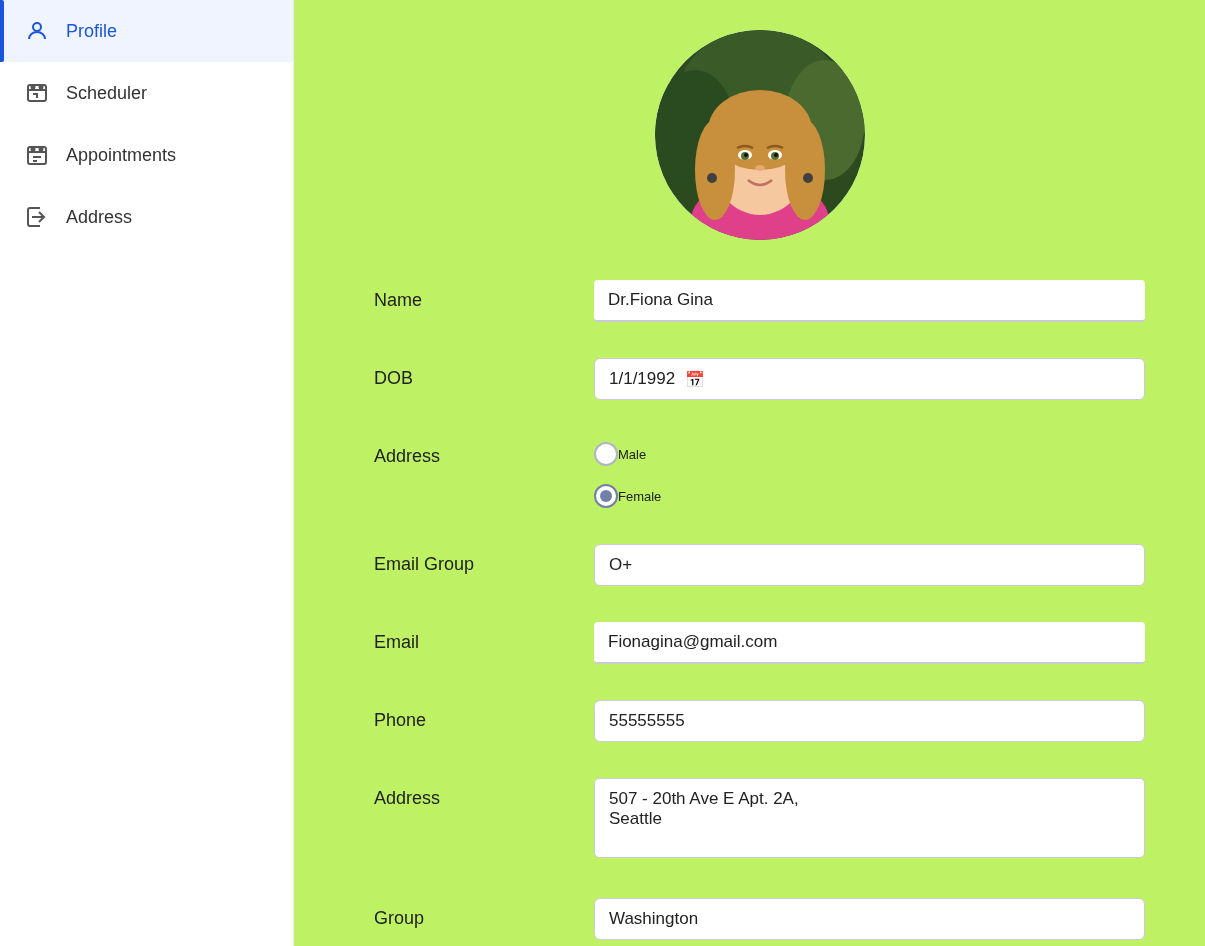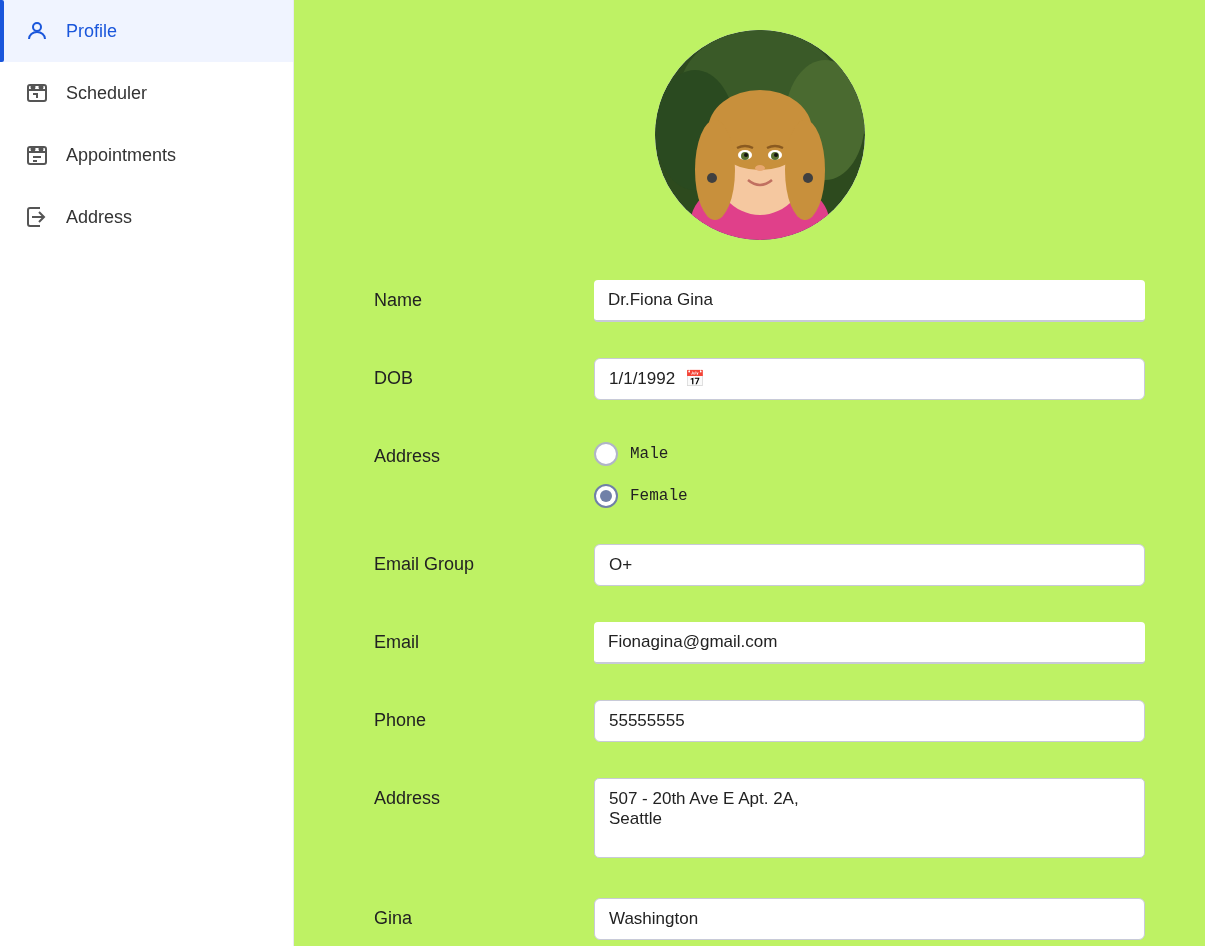--- a/index.html
+++ b/index.html
@@ -125,39 +125,37 @@
     }
     .date-input {
       padding: 10px 14px;
       font-size: 17px;
       background: #ffffff;
       border: 1.5px solid #c8cad8;
       border-radius: 6px;
       outline: none;
       color: #222;
       display: flex;
-      align-items: flex-start;
+      align-items: flex-end;
       gap: 10px;
     }
 
     
     .radio-group {
       display: flex;
       flex-direction: column;
       gap: 18px;
       padding-top: 6px;
     }
     .radio-option {
       display: flex;
       align-items: center;
-      gap: 12px;
-      font-size: 16px;
+      font-size: 13px;
       color: #222;
       cursor: pointer;
-      font-family: Liberation Mono, monospace;
     }
     .radio-circle {
       width: 24px;
       height: 24px;
       border-radius: 50%;
       border: 2px solid #b0b4c8;
       background: #fff;
       display: flex;
       align-items: center;
       justify-content: center;
@@ -351,19 +349,19 @@
 
   <div class="form-row">
     <label class="form-label">Address</label>
     <div class="form-control-wrap">
       <textarea class="textarea-input" style="">507 - 20th Ave E Apt. 2A,
 Seattle</textarea>
     </div>
   </div>
 
   <div class="form-row">
-    <label class="form-label">Gina</label>
+    <label class="form-label">Group</label>
     <div class="form-control-wrap">
       <input type="text" class="bordered-input" value="Washington" style="">
     </div>
   </div>
 
 </main>
 
 </body></html>

